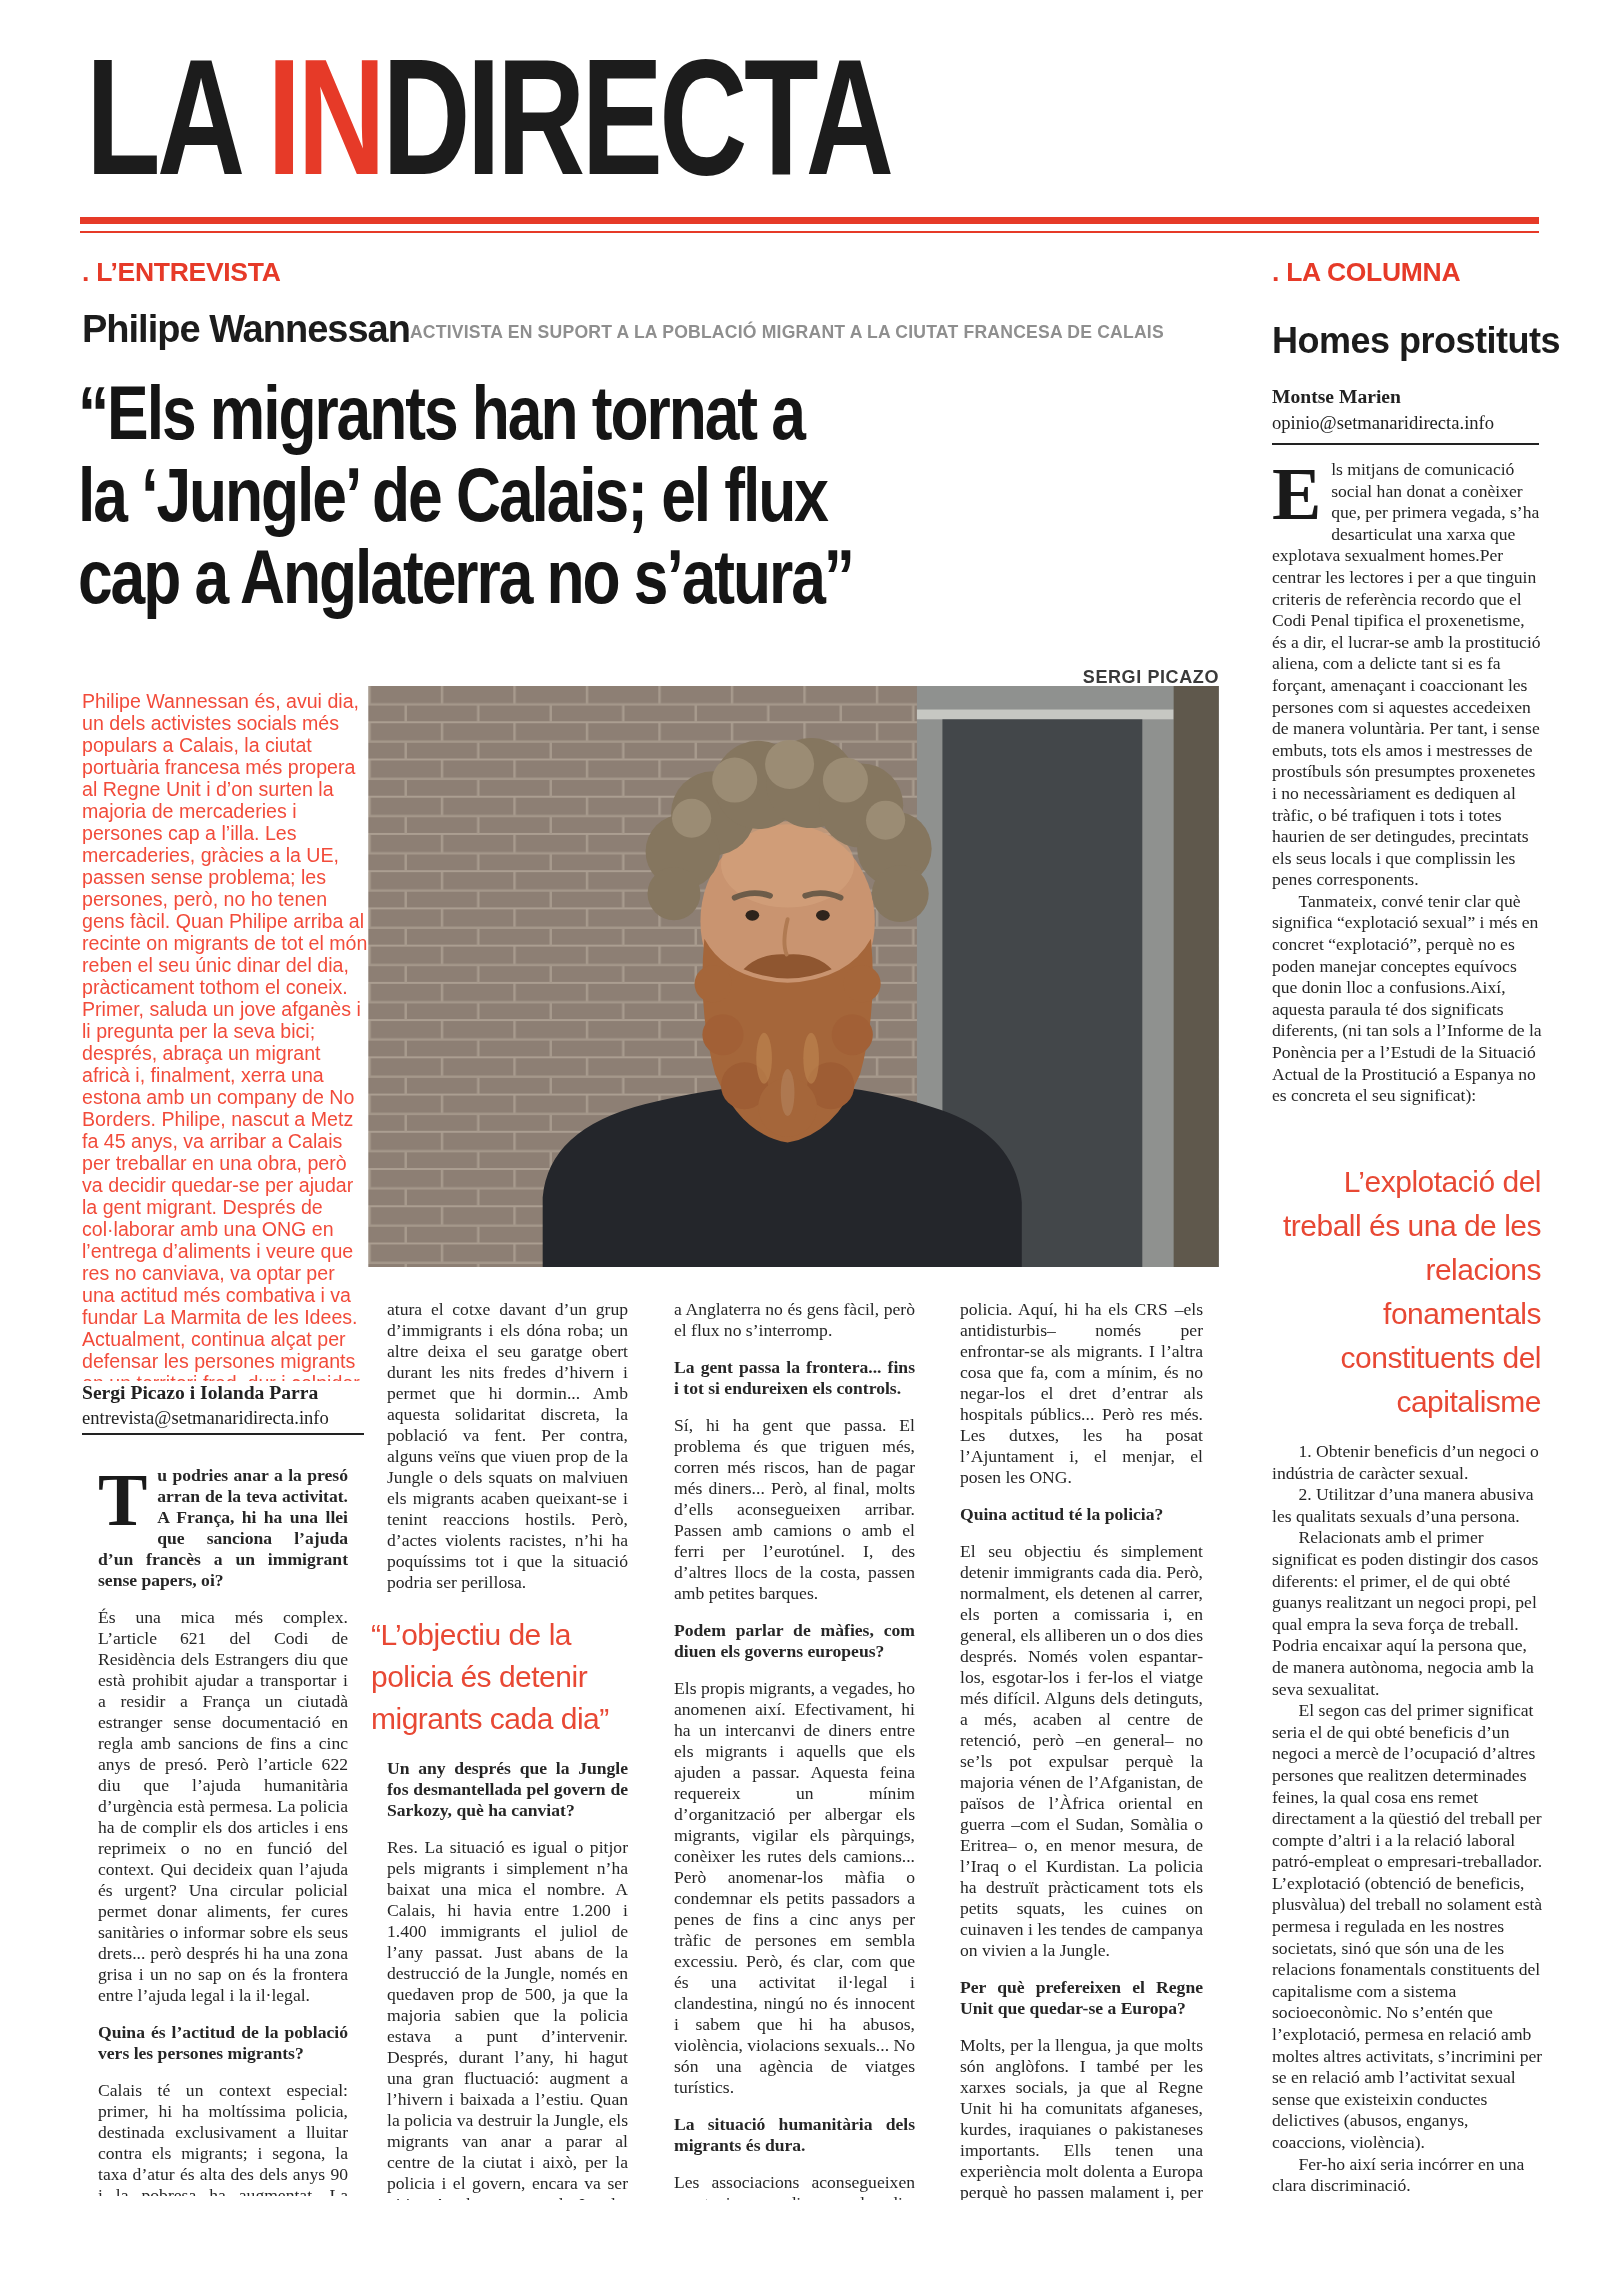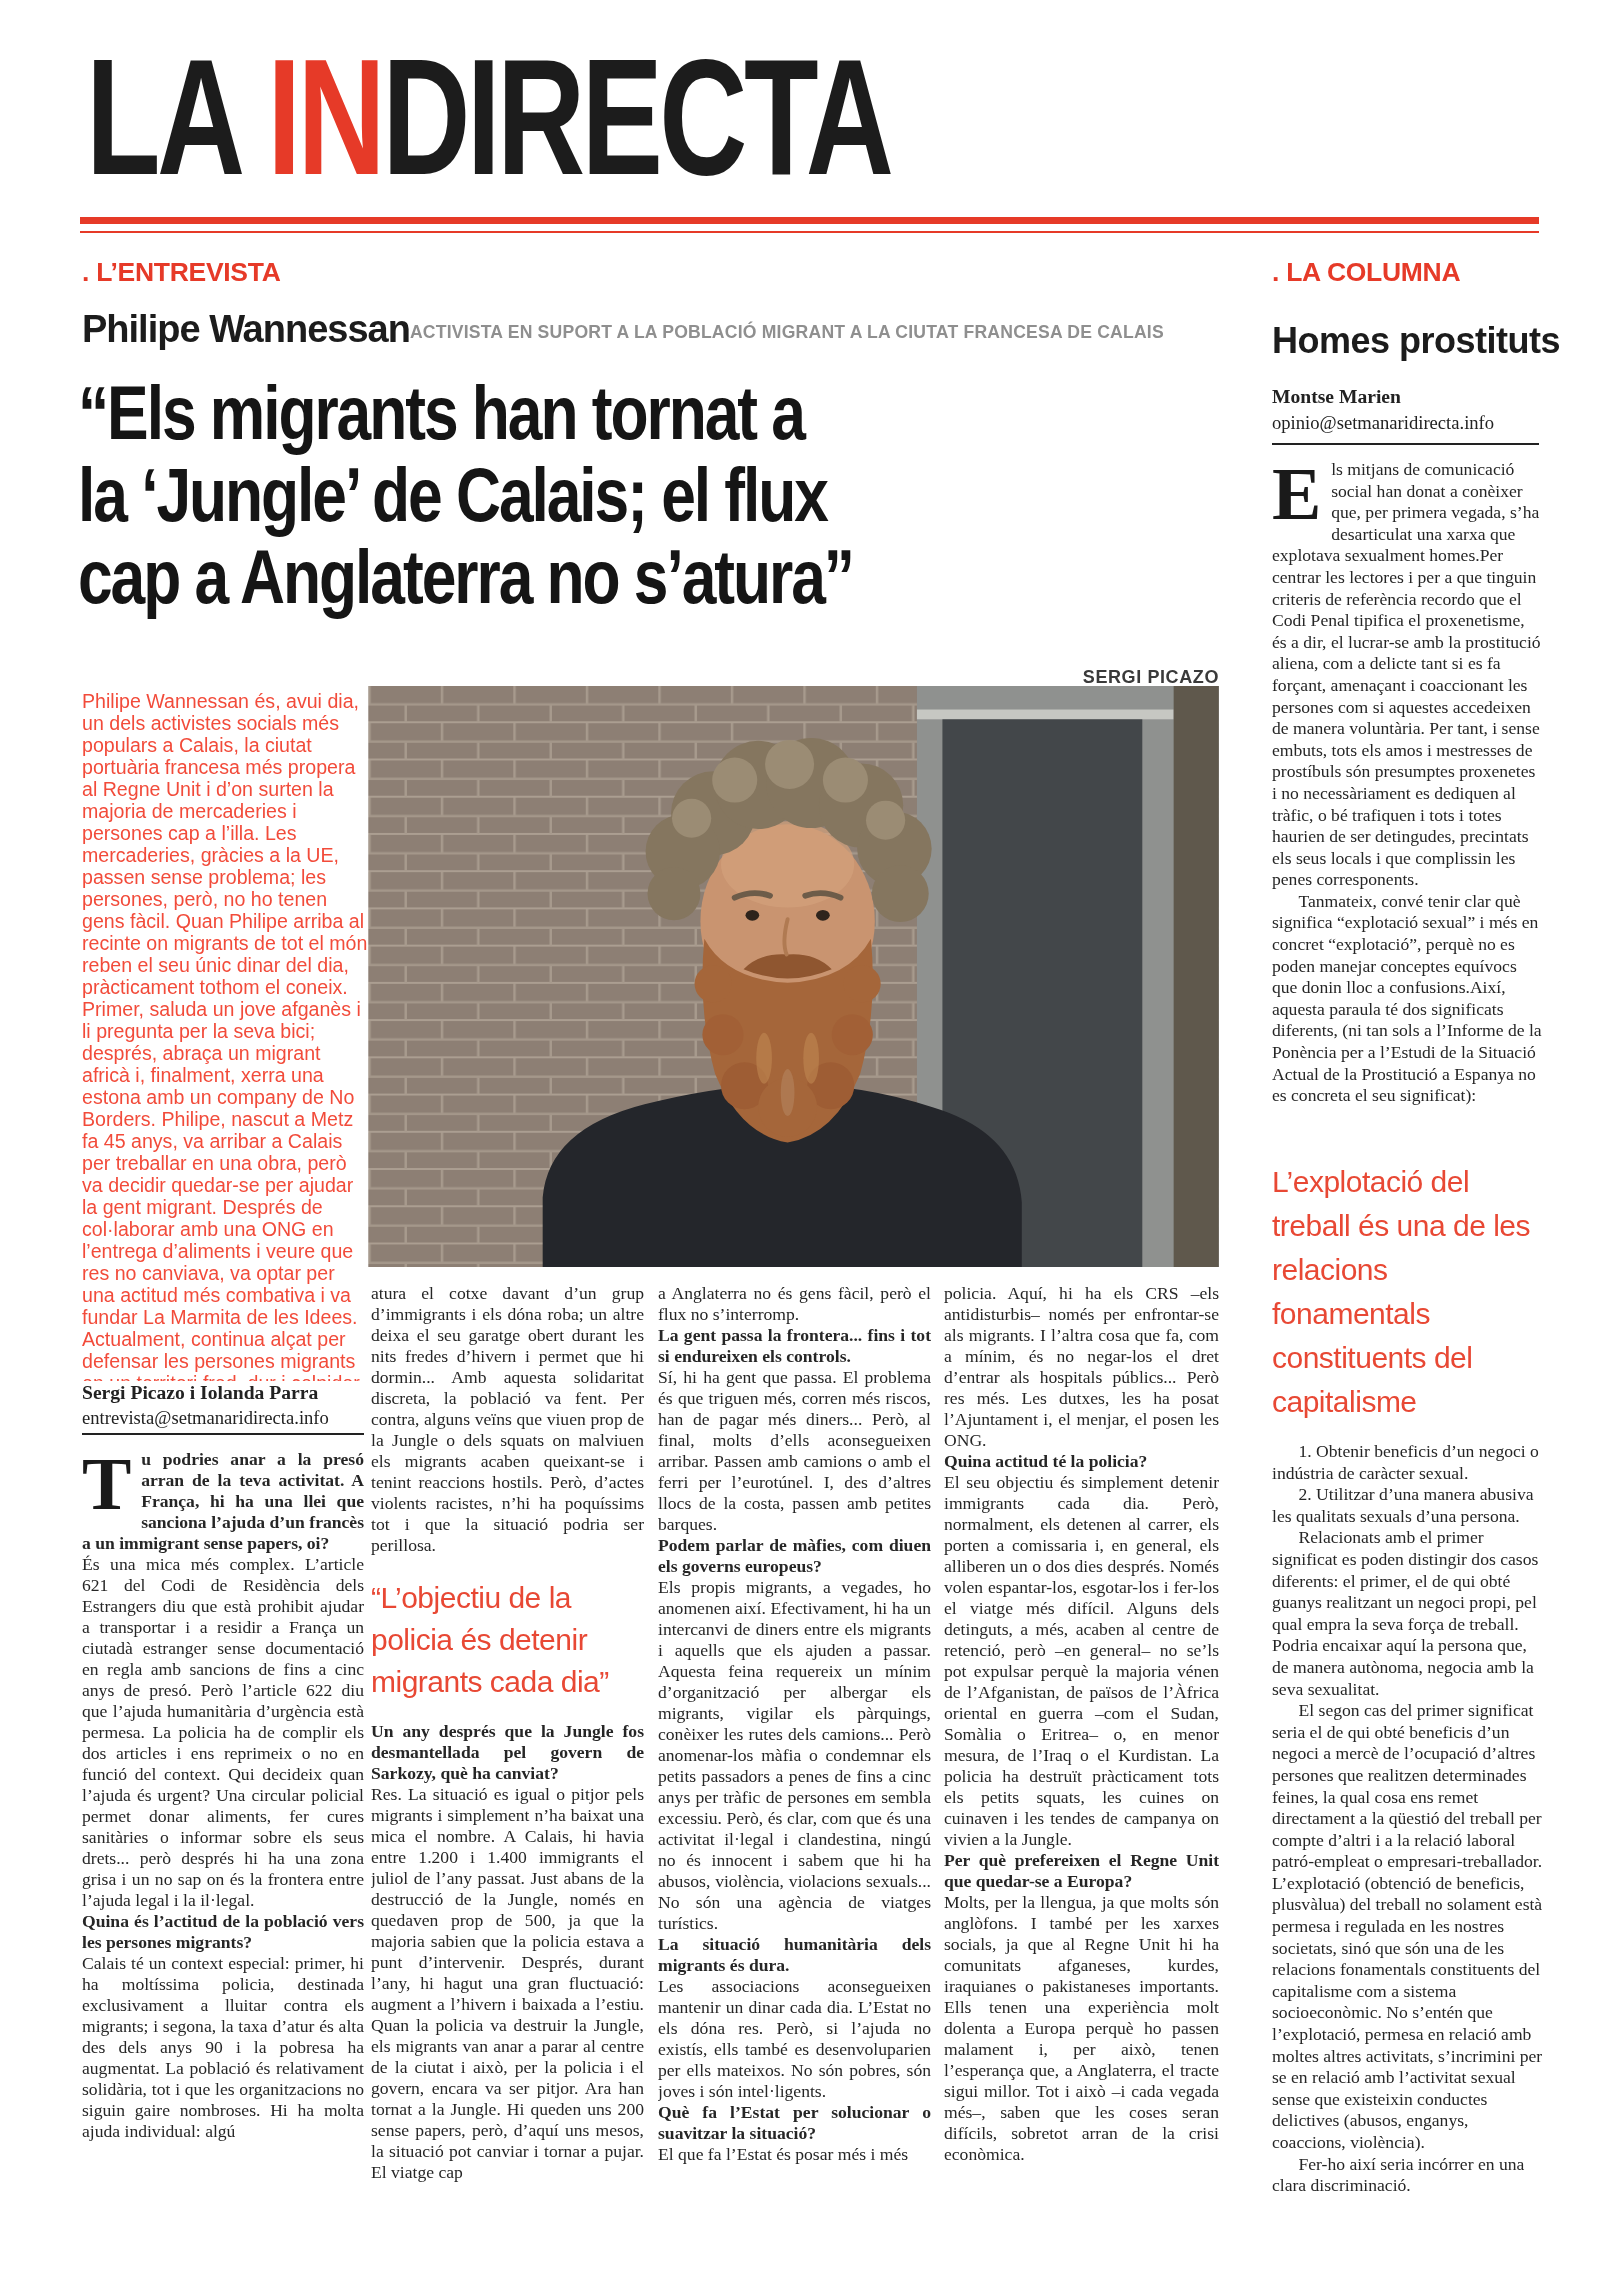--- a/index.html
+++ b/index.html
@@ -39,30 +39,30 @@
   
   .lead{left:82px;top:690px;width:286px;height:691px;font-family:"Liberation Sans",sans-serif;font-size:19.6px;line-height:22px;color:#f24b3a;text-align:left;overflow:hidden}
 
   
   .byline{left:82px;top:1382px;font-weight:bold;font-size:19.6px;color:#222}
   .byline-mail{left:82px;top:1407px;font-size:18.6px;color:#222}
   .rule-left{left:82px;top:1433px;width:282px}
 
   
   .bodycol{font-size:17.6px;line-height:21px;color:#262626;text-align:justify;overflow:hidden}
-  .bodycol p{margin:0}
+  .bodycol p{margin:16px}
   .bodycol .q{font-weight:bold}
   .col1{left:82px;top:1449px;width:282px;height:747px}
   .col2{left:371px;top:1283px;width:273px;height:917px}
   .col3{left:658px;top:1283px;width:273px;height:917px}
   .col4{left:944px;top:1283px;width:275px;height:917px}
   .dropcap{float:left;font-family:"Liberation Serif",serif;font-weight:bold;font-size:74px;line-height:59px;padding:5.9px 9.8px 0 0;color:#1a1a1a}
 
   .pullquote{font-family:"Liberation Sans",sans-serif;color:#e84834;font-size:30px;line-height:42px;letter-spacing:-0.5px;text-align:left;margin:20.6px 0 18.6px 0}
-  .rquote{left:1272px;top:1160px;width:269px;font-family:"Liberation Sans",sans-serif;color:#e84834;font-size:30px;line-height:44px;letter-spacing:-0.5px;text-align:left}
+  .rquote{left:1272px;top:1160px;width:269px;font-family:"Liberation Sans",sans-serif;color:#e84834;font-size:30px;line-height:44px;letter-spacing:-0.5px;text-align:right}
 
   
   .rbody{left:1272px;width:271px;font-size:17.6px;line-height:21.6px;color:#262626;text-align:left;overflow:hidden}
   .rbody1{top:459px;height:686px}
   .rbody2{top:1441px;height:774px}
   .rbody p{margin:0}
   .ind{text-indent:26.5px}
 </style>
 </head>
 <body>

